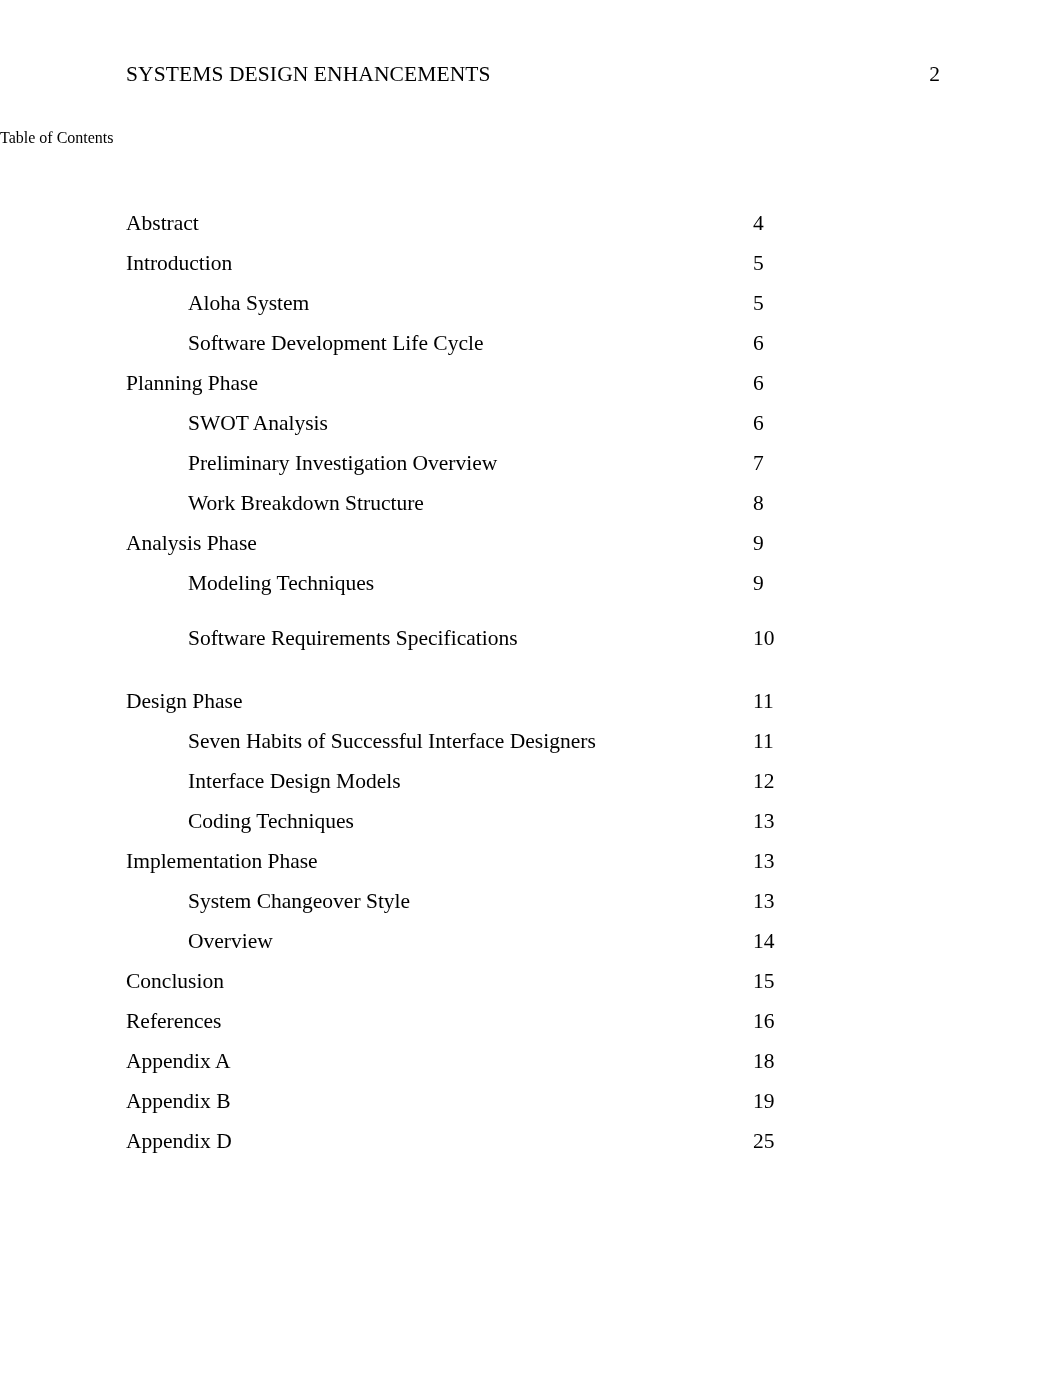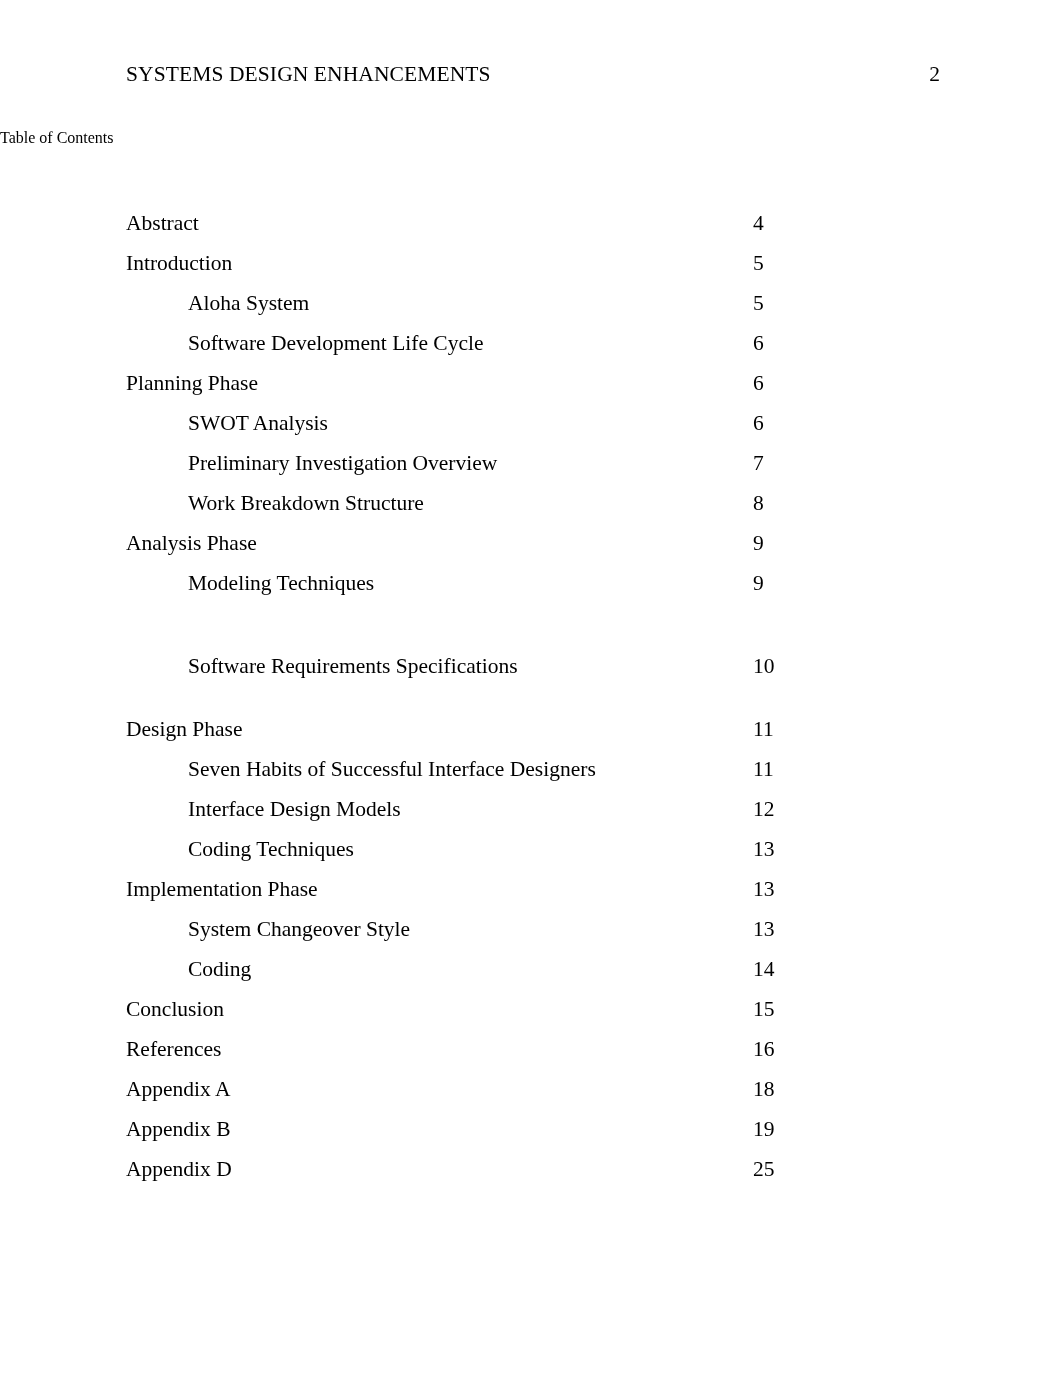--- a/index.html
+++ b/index.html
@@ -67,21 +67,21 @@
     position: relative;
     height: 40px;
     line-height: 40px;
     font-size: 21.5px;
     white-space: nowrap;
   }
   .toc-entry.level-2 .toc-label {
     padding-left: 62px;
   }
   .toc-entry.gap-before {
-    margin-top: 43px;
+    margin-top: 15px;
   }
   .toc-entry.gap-after {
     margin-bottom: 23px;
   }
 
   .toc-label {
     display: inline-block;
   }
   .toc-page {
     position: absolute;
@@ -113,21 +113,21 @@
       <div class="toc-entry level-2"><span class="toc-label">Work Breakdown Structure</span><span class="toc-page">8</span></div>
       <div class="toc-entry level-1"><span class="toc-label">Analysis Phase</span><span class="toc-page">9</span></div>
       <div class="toc-entry level-2"><span class="toc-label">Modeling Techniques</span><span class="toc-page">9</span></div>
       <div class="toc-entry level-2 gap-before gap-after"><span class="toc-label">Software Requirements Specifications</span><span class="toc-page">10</span></div>
       <div class="toc-entry level-1"><span class="toc-label">Design Phase</span><span class="toc-page">11</span></div>
       <div class="toc-entry level-2"><span class="toc-label">Seven Habits of Successful Interface Designers</span><span class="toc-page">11</span></div>
       <div class="toc-entry level-2"><span class="toc-label">Interface Design Models</span><span class="toc-page">12</span></div>
       <div class="toc-entry level-2"><span class="toc-label">Coding Techniques</span><span class="toc-page">13</span></div>
       <div class="toc-entry level-1"><span class="toc-label">Implementation Phase</span><span class="toc-page">13</span></div>
       <div class="toc-entry level-2"><span class="toc-label">System Changeover Style</span><span class="toc-page">13</span></div>
-      <div class="toc-entry level-2"><span class="toc-label">Coding</span><span class="toc-page">14</span></div>
+      <div class="toc-entry level-2"><span class="toc-label">Overview</span><span class="toc-page">14</span></div>
       <div class="toc-entry level-1"><span class="toc-label">Conclusion</span><span class="toc-page">15</span></div>
       <div class="toc-entry level-1"><span class="toc-label">References</span><span class="toc-page">16</span></div>
       <div class="toc-entry level-1"><span class="toc-label">Appendix A</span><span class="toc-page">18</span></div>
       <div class="toc-entry level-1"><span class="toc-label">Appendix B</span><span class="toc-page">19</span></div>
       <div class="toc-entry level-1"><span class="toc-label">Appendix D</span><span class="toc-page">25</span></div>
     </div>
 
 </div>
 
 </body></html>

